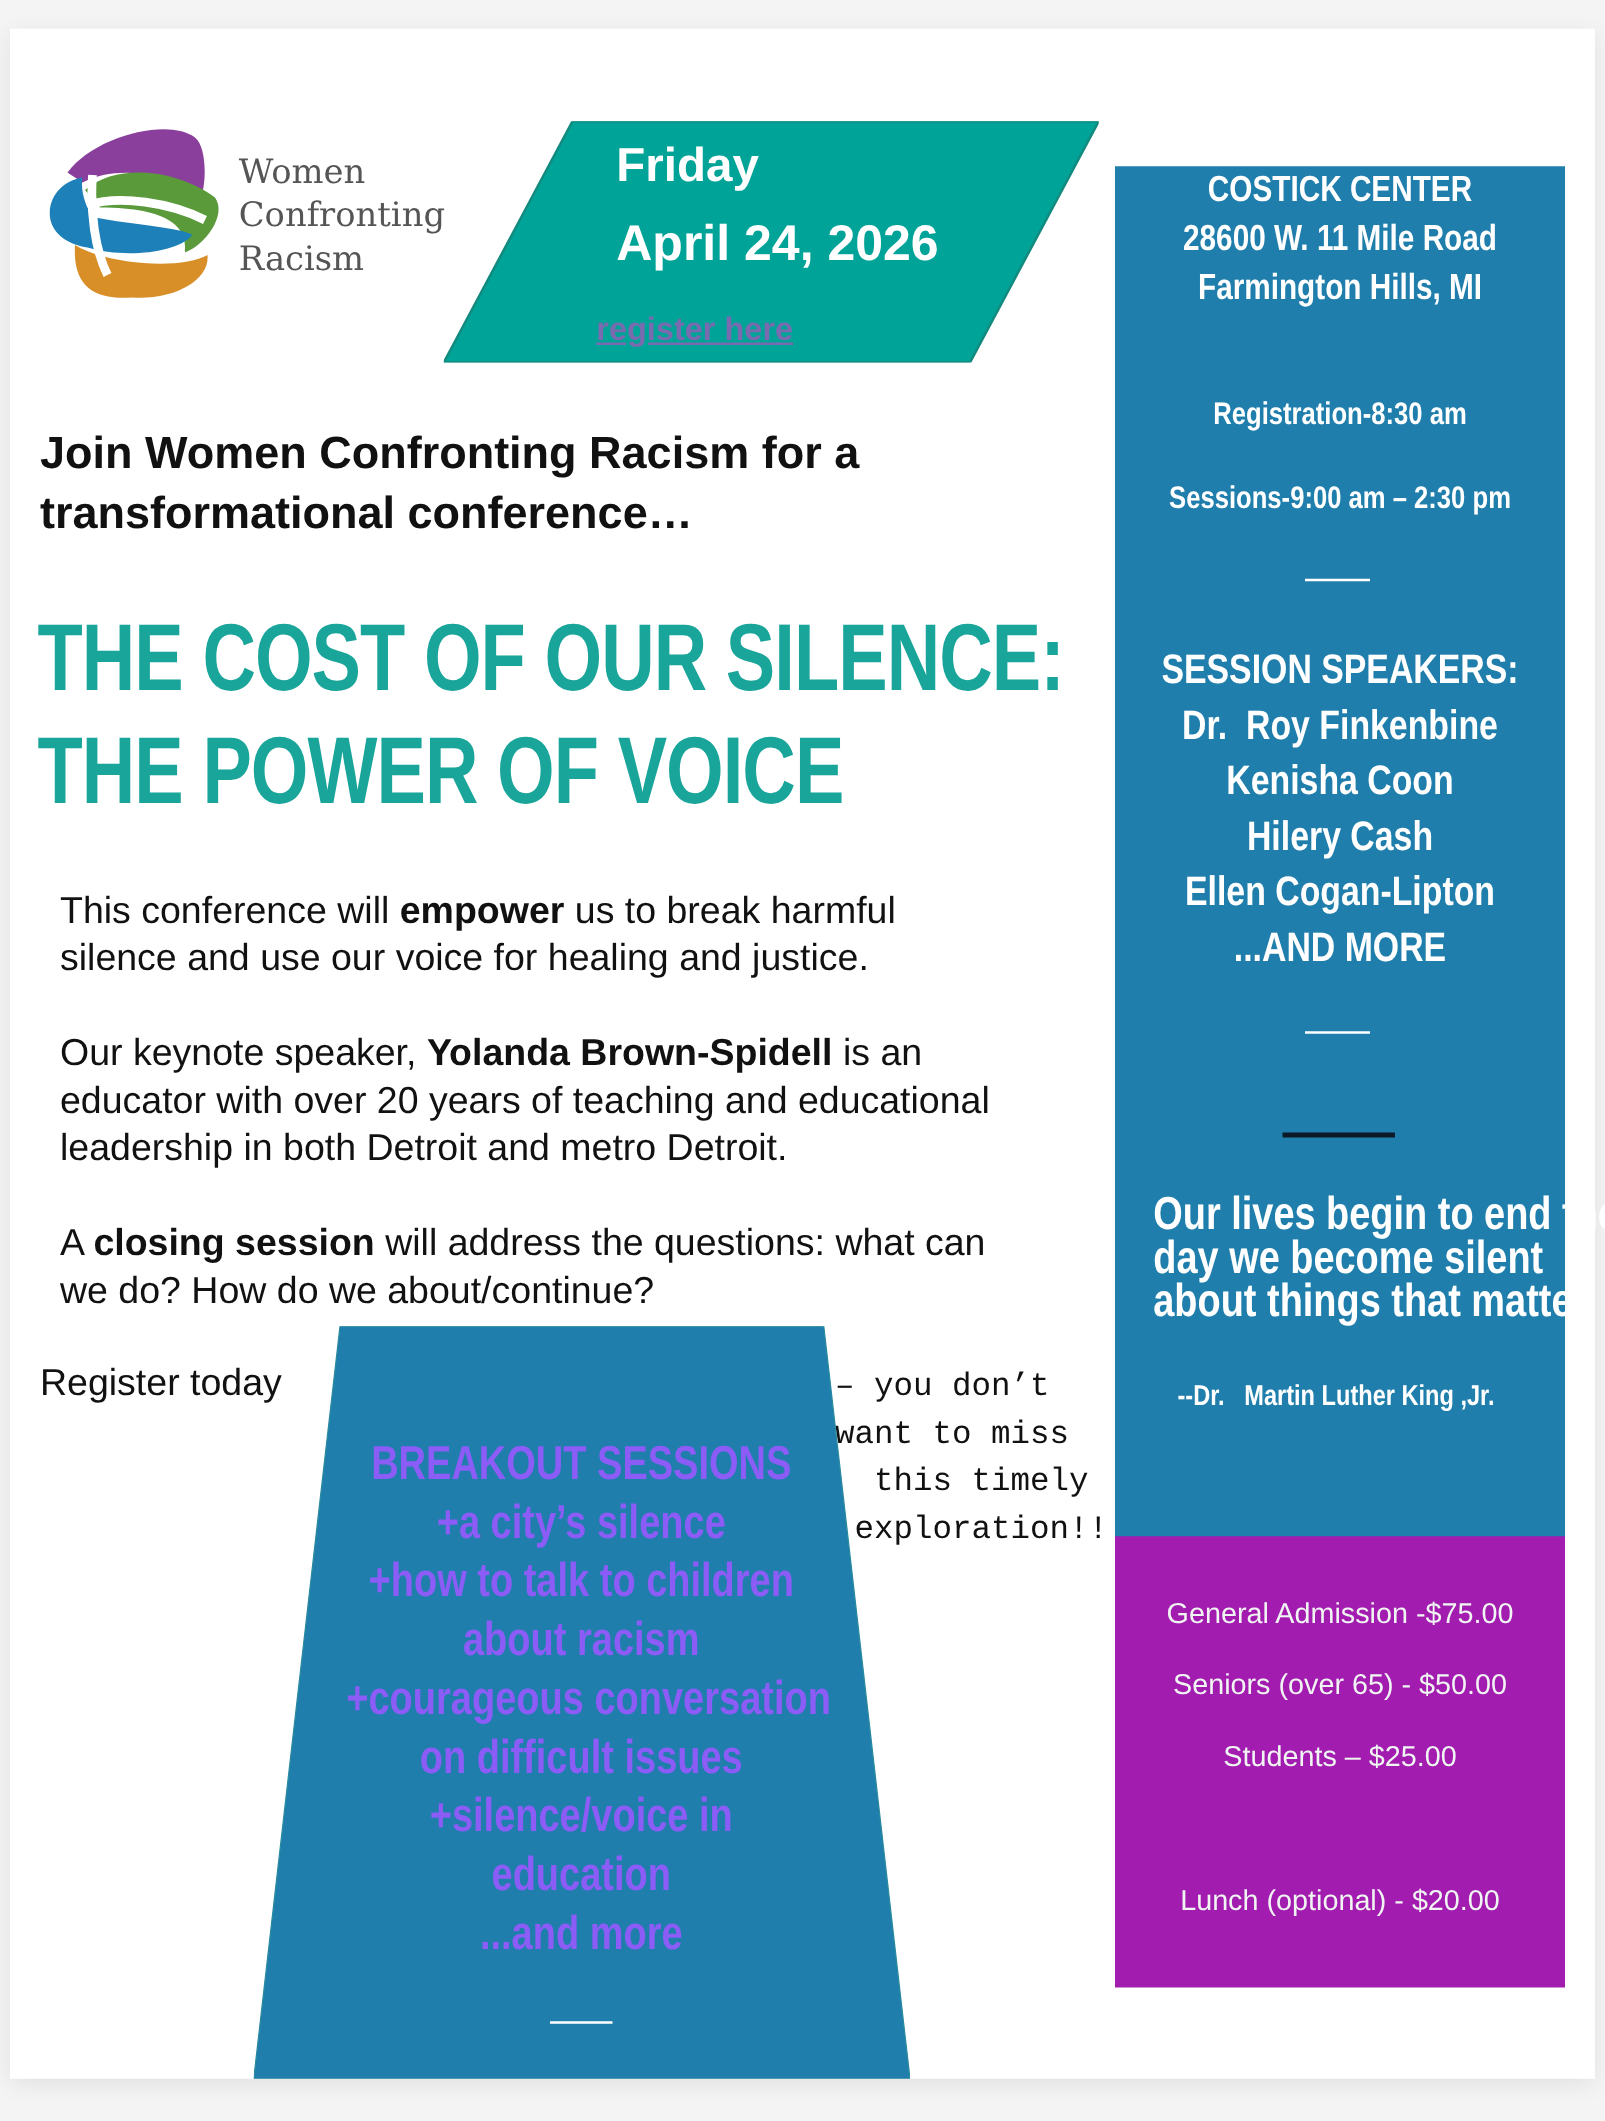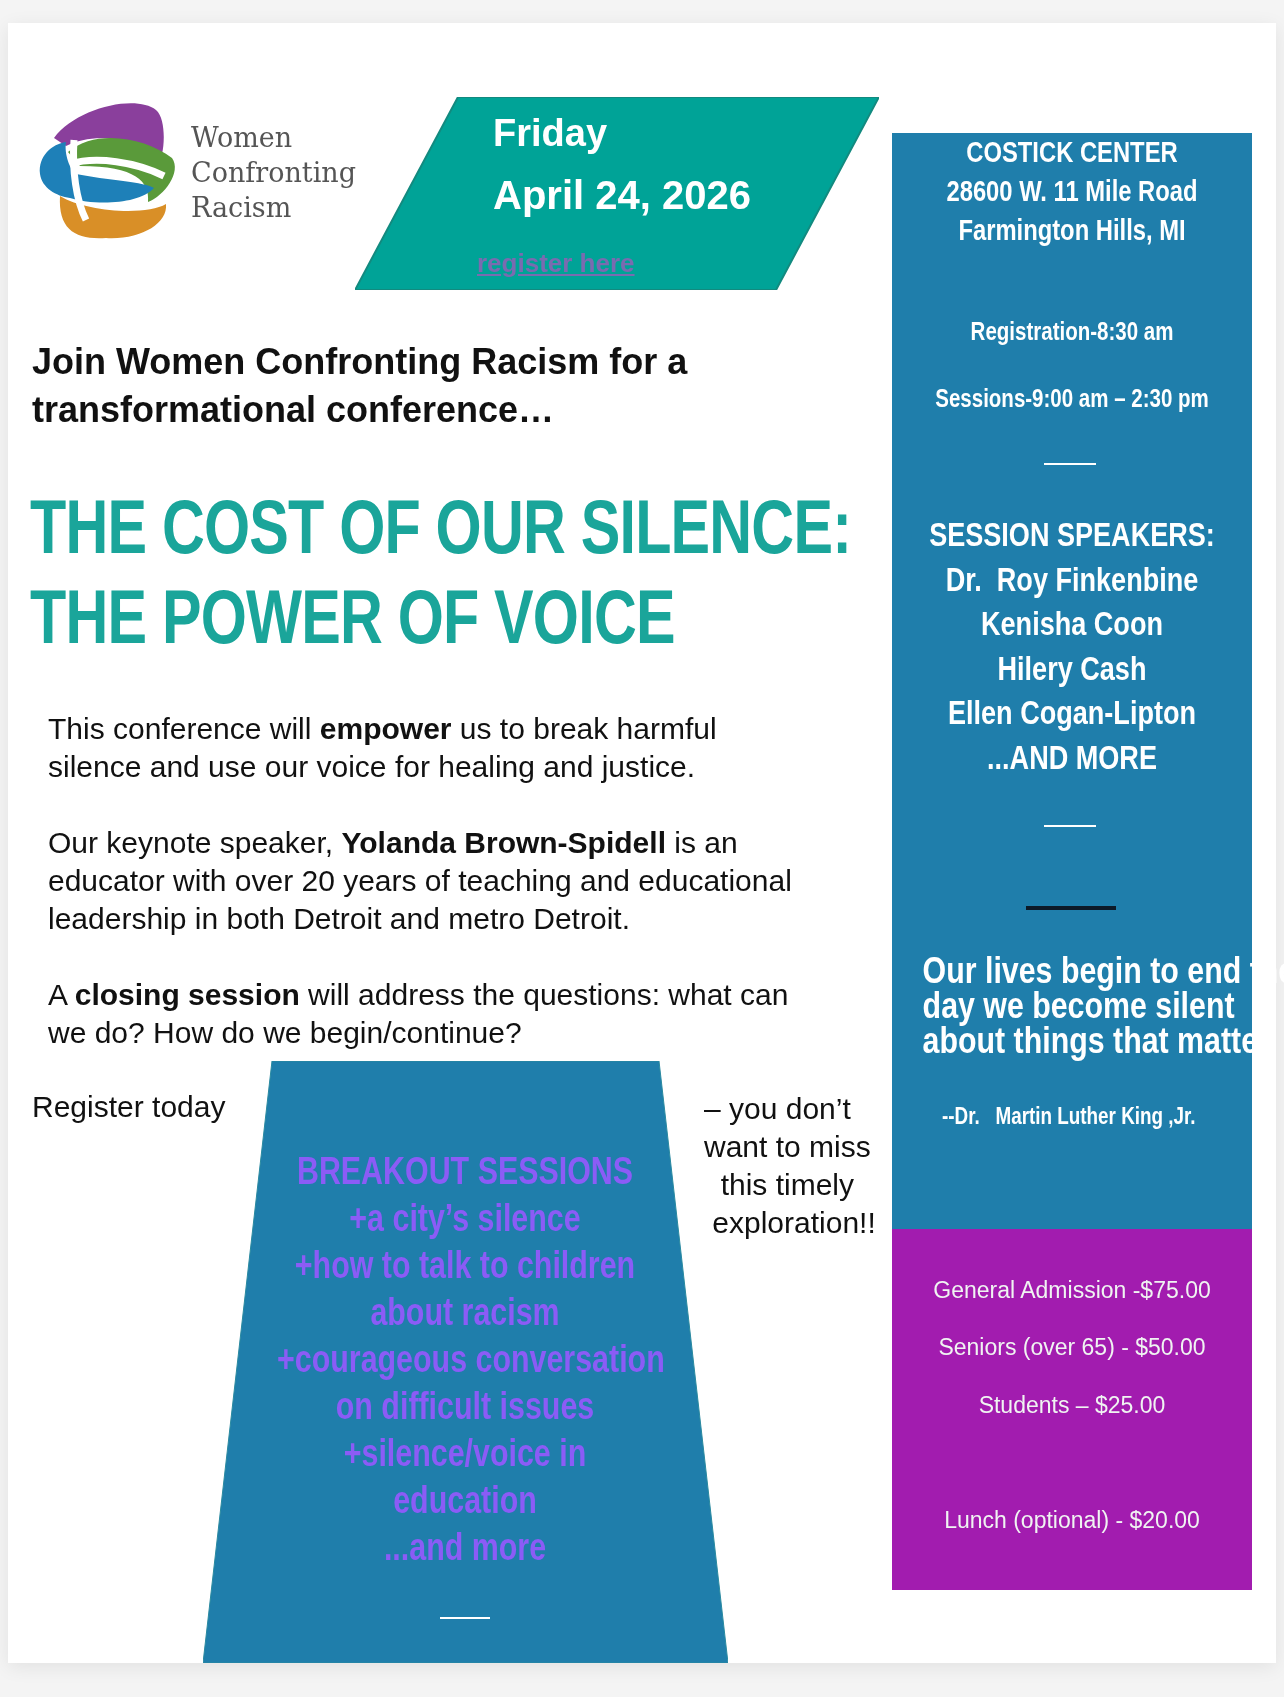--- a/index.html
+++ b/index.html
@@ -39,21 +39,21 @@
   }
   .body-text {
     position: absolute; left: 48px; width: 840px; font-size: 30px; line-height: 38px; color: #111;
   }
   .body-text b { font-weight: bold; }
   .para1 { top: 710px; }
   .para2 { top: 824px; }
   .para3 { top: 976px; }
   .register-today { position: absolute; left: 32px; top: 1090px; font-size: 30px; color: #111; }
   .dont-miss {
-    position: absolute; left: 704px; top: 1090px; font-size: 30px; line-height: 38px; color: #111;
+    position: absolute; left: 668px; top: 1090px; font-size: 26px; line-height: 38px; color: #111; font-family: Liberation Mono, monospace;
   }
   .dont-miss div { white-space: nowrap; }
   .trapezoid { position: absolute; left: 203px; top: 1061px; width: 525px; height: 602px; }
   .breakout {
     position: absolute; left: 230px; top: 1148px; width: 470px; text-align: center;
     color: #8b5cf6; font-weight: bold; font-size: 38px; line-height: 47px;
   }
   .breakout div { transform: scaleX(0.8); white-space: nowrap; }
   .breakout-divider { position: absolute; left: 440px; top: 1617px; width: 50px; height: 2px; background: #ffffff; }
   .right-panel {
@@ -117,21 +117,21 @@
   <div><span>This conference will </span><b>empower</b><span> us to break harmful</span></div>
   <div>silence and use our voice for healing and justice.</div>
 </div>
 <div class="body-text para2">
   <div><span>Our keynote speaker, </span><b>Yolanda Brown-Spidell</b><span> is an</span></div>
   <div>educator with over 20 years of teaching and educational</div>
   <div>leadership in both Detroit and metro Detroit.</div>
 </div>
 <div class="body-text para3">
   <div><span>A </span><b>closing session</b><span> will address the questions: what can</span></div>
-  <div>we do? How do we begin/continue?</div>
+  <div>we do? How do we about/continue?</div>
 </div>
 
 <div class="register-today">Register today</div>
 <div class="dont-miss">
   <div>– you don’t</div>
   <div style="white-space:pre">want to miss</div>
   <div style="white-space:pre">  this timely</div>
   <div style="white-space:pre"> exploration!!</div>
 </div>
 

